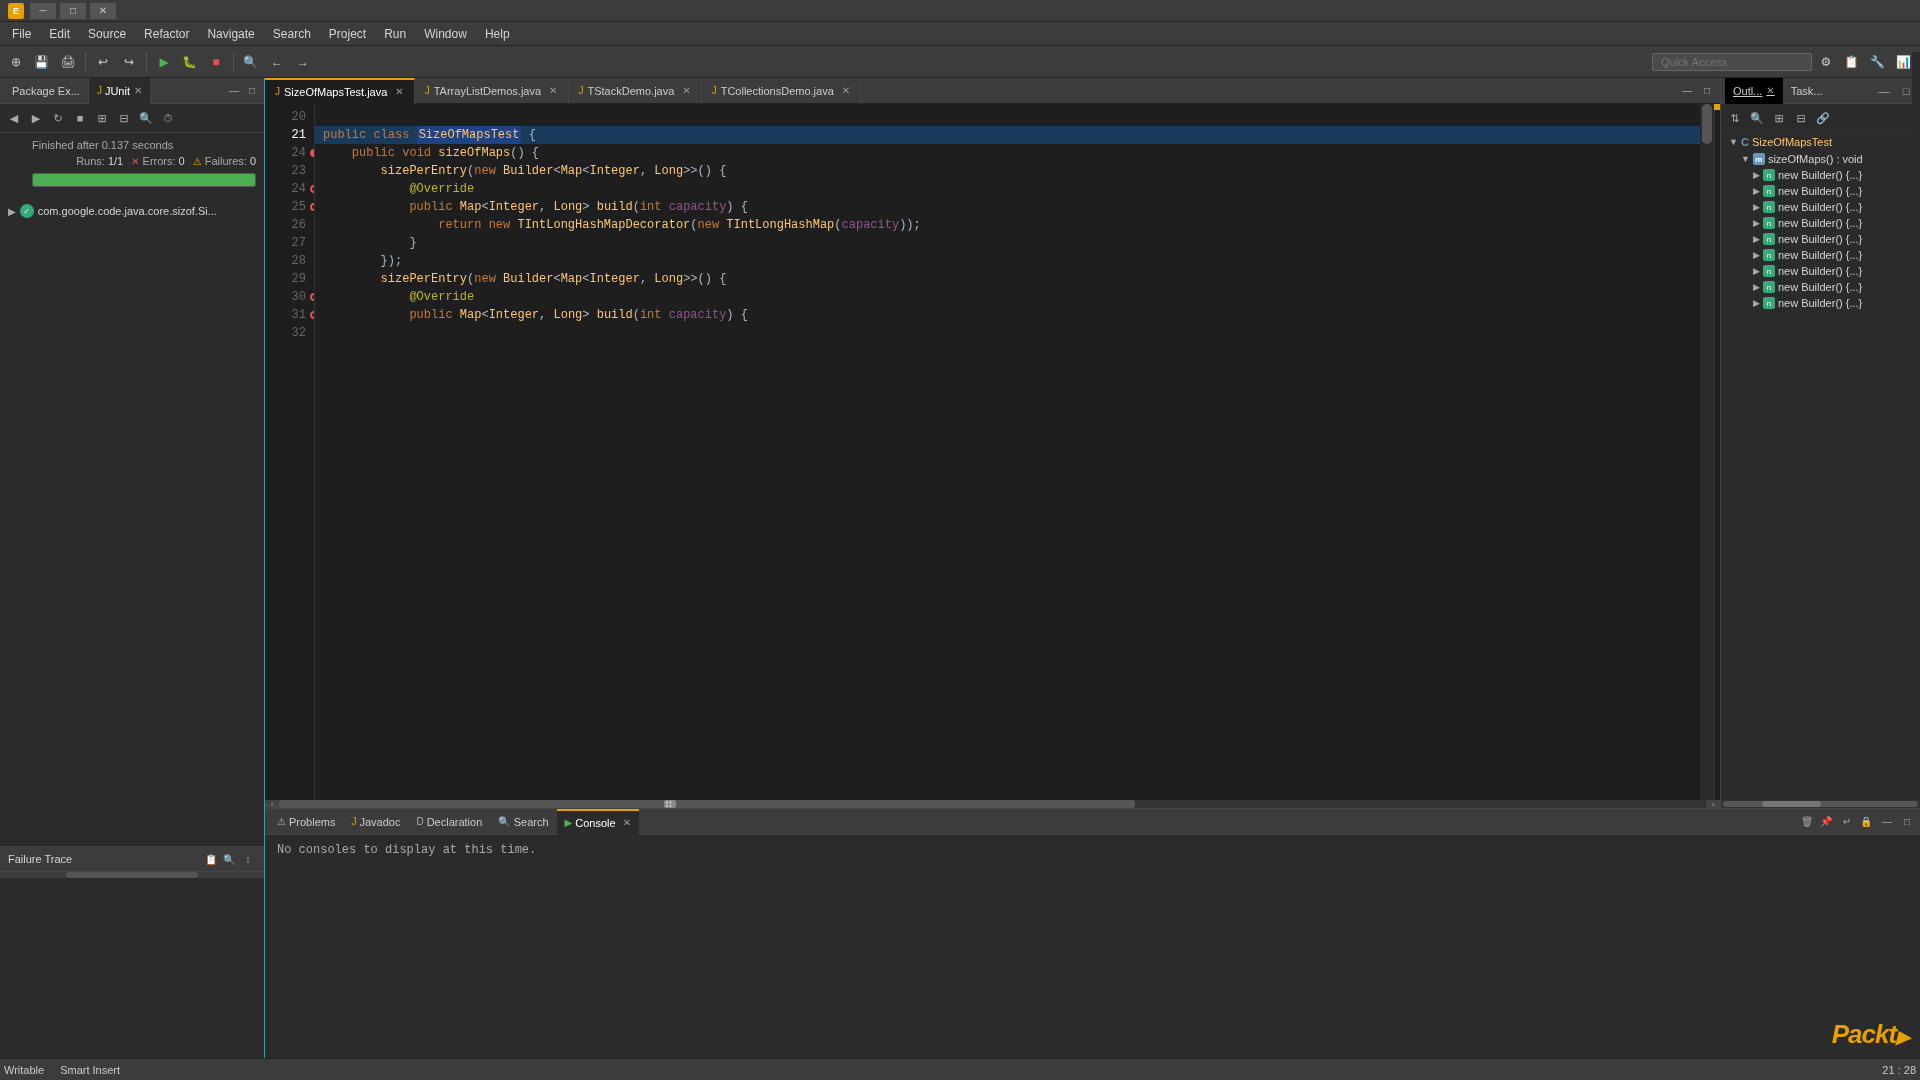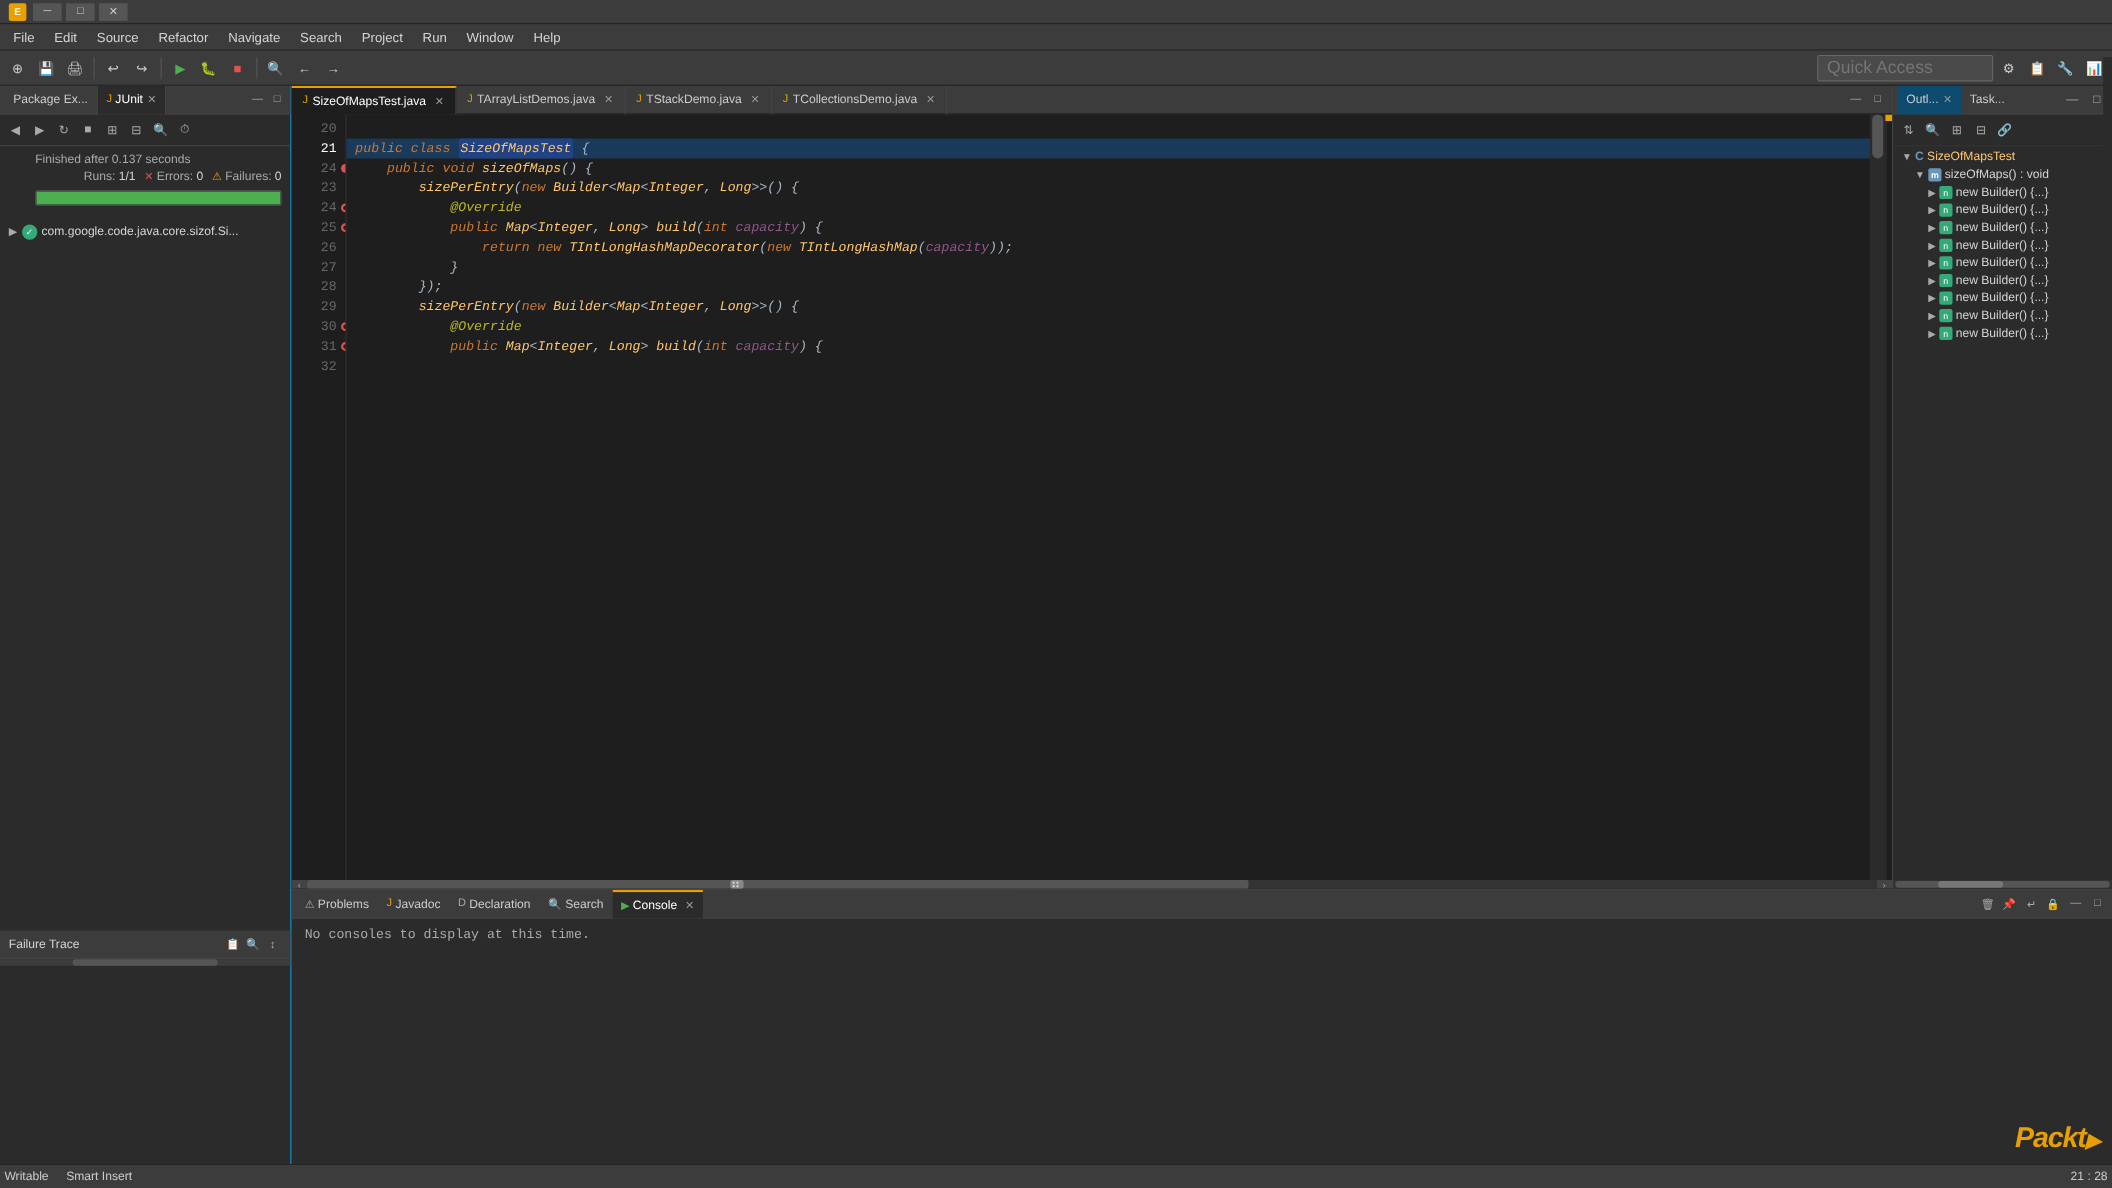--- a/index.html
+++ b/index.html
@@ -59,21 +59,21 @@
       cursor: pointer;
       display: flex; align-items: center; justify-content: center;
       border-radius: 2px;
     }
     .toolbar-separator { width: 1px; height: 20px; background: #555; margin: 0 3px; }
     .toolbar-quick-access {
       margin-left: auto;
       background: #4a4a4a;
       border: 1px solid #666;
       color: #ccc;
-      font-size: 16px;
+      font-size: 11px;
       padding: 2px 8px;
       width: 160px;
       border-radius: 2px;
     }
 
     
     .main-layout {
       display: flex;
       height: calc(1080px - 22px - 24px - 32px - 22px);
     }
@@ -211,21 +211,20 @@
     .line-number .bp-dot { width: 8px; height: 8px; background: #e05252; border-radius: 50%; position: absolute; right: -4px; top: 5px; }
     .line-number .bp-dot-outline { width: 8px; height: 8px; border: 2px solid #e05252; border-radius: 50%; position: absolute; right: -4px; top: 5px; }
 
     .code-content {
       flex: 1;
       padding: 4px 0;
       font-family: 'Courier New', monospace;
       font-size: 12px;
       overflow: auto;
       position: relative;
-      font-style: italic;
     }
     .code-line {
       height: 18px;
       line-height: 18px;
       padding: 0 8px;
       white-space: pre;
       display: flex;
       align-items: center;
     }
 
@@ -295,21 +294,21 @@
     }
     .outline-tab {
       padding: 2px 8px;
       font-size: 11px;
       color: #ccc;
       cursor: pointer;
       height: 26px;
       display: flex;
       align-items: center;
     }
-    .outline-tab.active { background: #0c4a6e; }
+    .outline-tab.active { background: #000000; text-decoration: underline; }
     .outline-tab-close { font-size: 10px; color: #999; margin-left: 4px; cursor: pointer; }
     .outline-toolbar {
       display: flex;
       padding: 4px;
       gap: 2px;
       border-bottom: 1px solid #333;
     }
     .outline-btn { width: 20px; height: 20px; background: transparent; border: none; color: #aaa; font-size: 11px; cursor: pointer; display: flex; align-items: center; justify-content: center; }
     .outline-tree { flex: 1; overflow-y: auto; font-size: 11px; }
 

